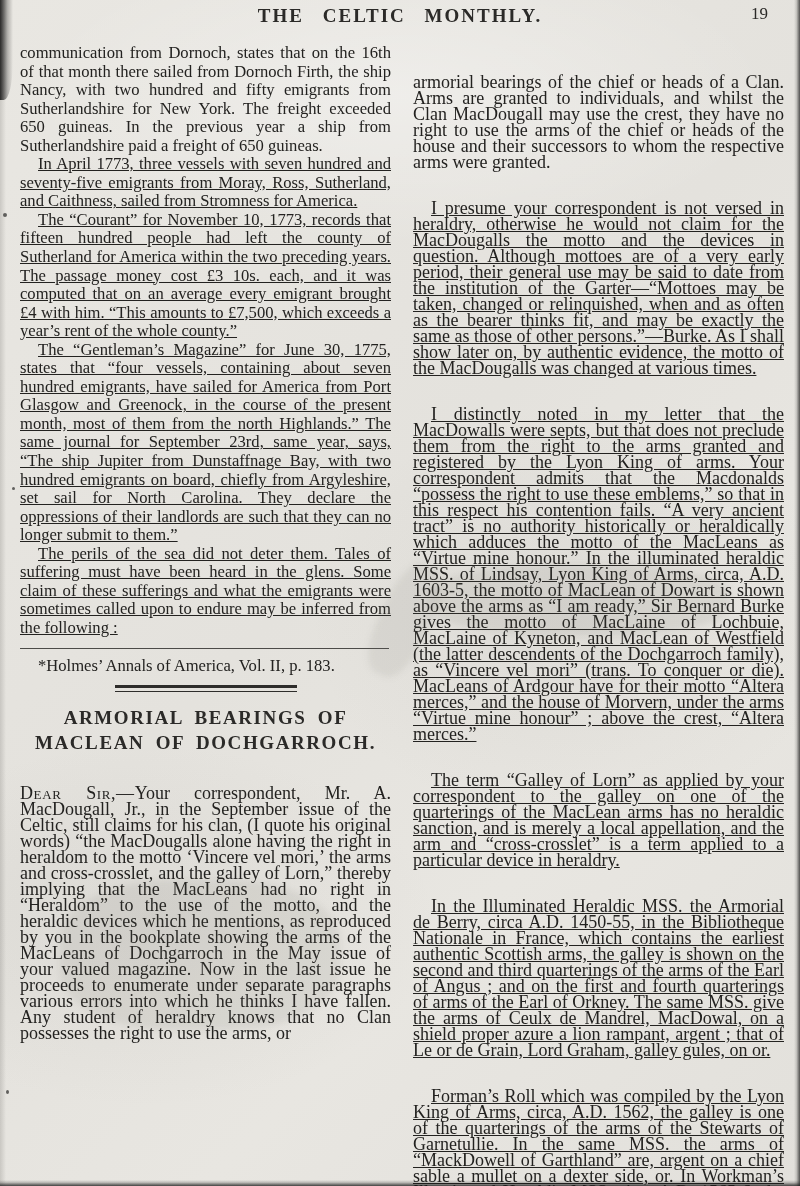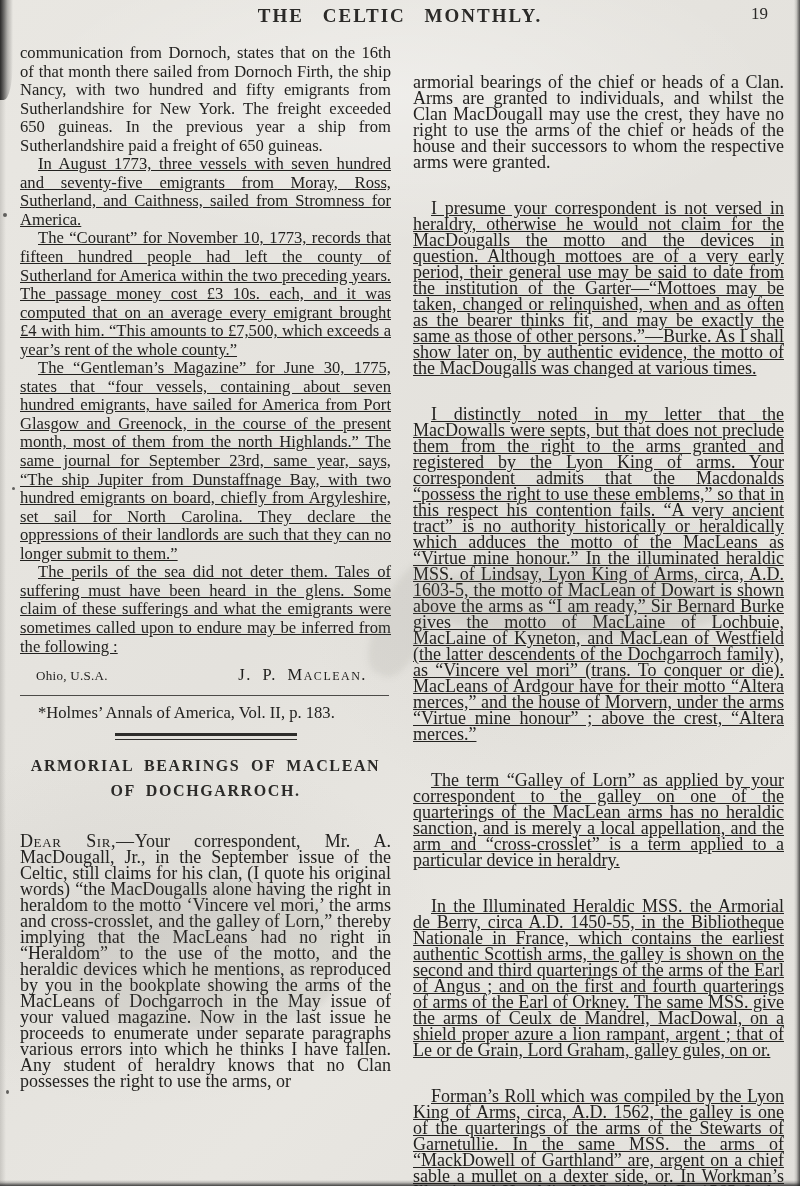--- a/index.html
+++ b/index.html
@@ -62,21 +62,21 @@
   .footnote { font-size:15.2px; text-indent:18px; }
   .rule-double {
     width:182px; height:7px;
     margin:10px auto 13px auto;
     border-top:3px solid #2e2d2b;
     border-bottom:1.6px solid #2e2d2b;
   }
   .article-heading {
     text-align:center;
     font-weight:bold;
-    font-size:16px;
+    font-size:19px;
     line-height:25px;
     letter-spacing:1.6px;
     word-spacing:5px;
     color:#2b2a28;
     margin:0 0 9px 0;
   }
   .smallcaps { font-variant:small-caps; letter-spacing:0.6px; }
   
   .artifact { position:absolute; pointer-events:none; }
   .edge-left-blob {
@@ -117,29 +117,25 @@
   <div class="header">
     <div class="journal-title">THE CELTIC MONTHLY.</div>
     <div class="page-number">19</div>
   </div>
 
   <div class="columns">
 
     <div class="col col-left">
       <div class="article-a">
         <p>communication from Dornoch, states that on the 16th of that month there sailed from Dornoch Firth, the ship Nancy, with two hundred and fifty emigrants from Sutherlandshire for New York.  The freight exceeded 650 guineas.  In the previous year a ship from Sutherlandshire paid a freight of 650 guineas.</p>
-        <p class="indent">In August 1773, three vessels with seven hundred and seventy-five emigrants from Moray, Ross, Sutherland, and Caithness, sailed from Stromness for America.</p>
+        <p class="indent">In April 1773, three vessels with seven hundred and seventy-five emigrants from Moray, Ross, Sutherland, and Caithness, sailed from Stromness for America.</p>
         <p class="indent">The “Courant” for November 10, 1773, records that fifteen hundred people had left the county of Sutherland for America within the two preceding years.  The passage money cost £3 10s. each, and it was computed that on an average every emigrant brought £4 with him.  “This amounts to £7,500, which exceeds a year’s rent of the whole county.”</p>
         <p class="indent">The “Gentleman’s Magazine” for June 30, 1775, states that “four vessels, containing about seven hundred emigrants, have sailed for America from Port Glasgow and Greenock, in the course of the present month, most of them from the north Highlands.”  The same journal for September 23rd, same year, says, “The ship Jupiter from Dunstaffnage Bay, with two hundred emigrants on board, chiefly from Argyleshire, set sail for North Carolina.  They declare the oppressions of their landlords are such that they can no longer submit to them.”</p>
         <p class="indent">The perils of the sea did not deter them. Tales of suffering must have been heard in the glens.  Some claim of these sufferings and what the emigrants were sometimes called upon to endure may be inferred from the following :</p>
 
-        <div class="signature-row">
-          <span class="signature-place">Ohio, U.S.A.</span>
-          <span class="signature-name">J. P. Maclean.</span>
-        </div>
 
         <hr class="rule-thin">
 
         <p class="footnote">*Holmes’ Annals of America, Vol. II, p. 183.</p>
       </div>
 
       <div class="rule-double"></div>
 
       <div class="article-b">
         <div class="article-heading">ARMORIAL BEARINGS OF MACLEAN OF DOCHGARROCH.</div>

